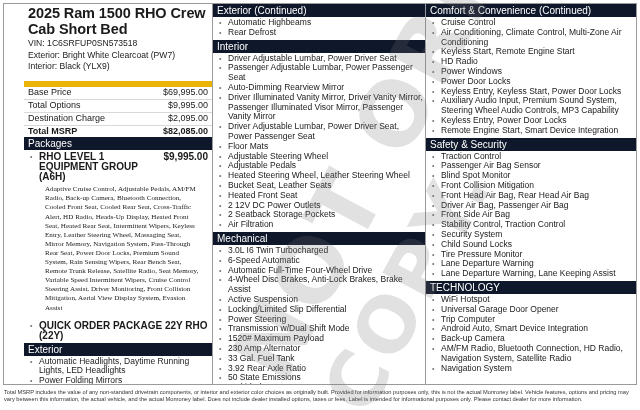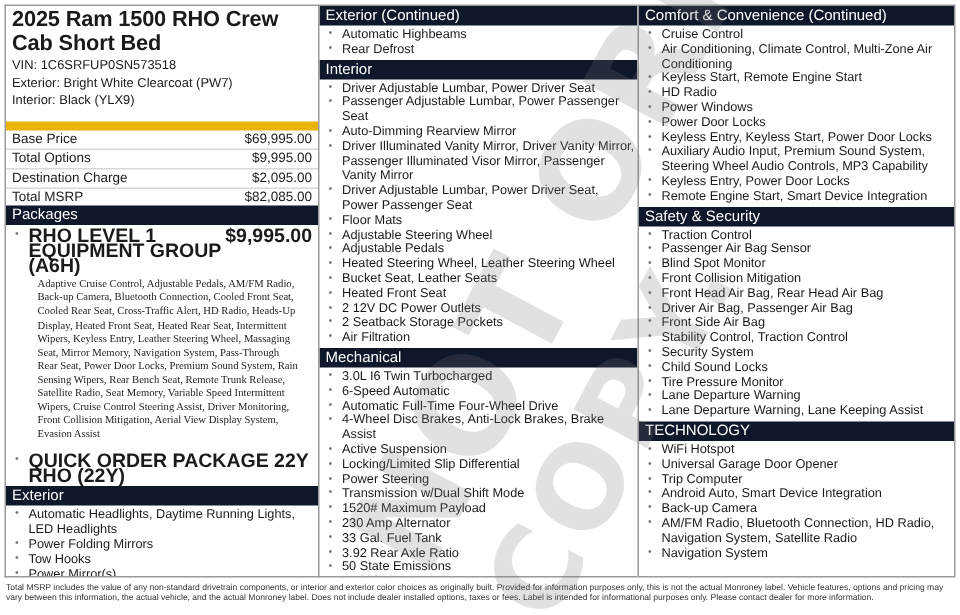--- a/index.html
+++ b/index.html
@@ -1,38 +1,38 @@
 <!DOCTYPE html>
 <html><head>
 <meta charset="utf-8">
 <style>
   * { box-sizing: border-box; margin: 0; padding: 0; }
   html, body { width: 640px; height: 410px; background: #ffffff; overflow: hidden; }
   body { font-family: "Liberation Sans", "DejaVu Sans", sans-serif; color: #1a1a1a; position: relative; }
 
   .sheet { position: absolute; left: 3px; top: 3px; width: 634px; height: 382px; display: flex; }
   .col { position: relative; border: 1px solid #9a9a9a; overflow: hidden; }
-  .col1 { width: 209px; border-right: none; }
+  .col1 { width: 209px; border-right: none; padding-left: 20px; }
   .col2 { width: 213px; border-right: none; }
   .col3 { width: 212px; }
 
   .title { font-weight: bold; font-size: 14.5px; line-height: 16px; padding: 1px 4px 1px 4px; letter-spacing: -0.1px; }
   .meta { font-size: 8.6px; line-height: 11.7px; padding: 0 4px; }
   .prices { margin-top: 8px; border-top: 6px solid #eab308; }
   .price-row { display: flex; justify-content: space-between; font-size: 9px; line-height: 11.8px; padding: 0 4px; border-bottom: 1px solid #d8d8d8; }
-  .price-row.total { font-weight: normal; border-bottom: none; gap: 40px; }
+  .price-row.total { font-weight: bold; border-bottom: none; gap: 40px; }
 
   .hdr { background: #0f172a; color: #ffffff; font-size: 10px; line-height: 12px; padding: 1px 4px 0 4px; height: 13px; }
 
   ul.items { list-style: none; padding: 1px 2px 2px 4px; }
   ul.items li { position: relative; font-size: 8.5px; line-height: 9.8px; padding-left: 11px; }
   ul.items li::before { content: "•"; position: absolute; left: 2px; top: 0; color: #777777; font-size: 7px; }
 
   .pkg { position: relative; padding: 2px 4px 0 4px; }
-  .pkg-line { display: flex; justify-content: center; font-weight: bold; font-size: 13px; line-height: 10px; }
+  .pkg-line { display: flex; justify-content: center; font-weight: bold; font-size: 10px; line-height: 10px; }
   .pkg-line .pkg-name { padding-left: 11px; position: relative; }
   .pkg-line .pkg-name::before { content: "•"; position: absolute; left: 2px; color: #777777; font-weight: normal; font-size: 7px; }
   .pkg-desc { font-size: 7.1px; line-height: 9.1px; padding: 3px 8px 6px 17px; color: #222222; font-family: Liberation Serif, serif; }
 
   .disclaimer { position: absolute; left: 4px; top: 389px; width: 632px; font-size: 5.7px; line-height: 7.2px; color: #333333; }
 
   .watermark { position: absolute; left: 0; top: 0; width: 640px; height: 410px; pointer-events: none; overflow: hidden; }
   .wm-text { position: absolute; font-family: "DejaVu Sans", sans-serif; font-weight: bold; color: rgba(120,120,120,0.22); white-space: nowrap; transform-origin: left top; }
   .wm1 { left: 212px; top: 348px; font-size: 88px; transform: rotate(-62deg); letter-spacing: 4px; }
   .wm2 { left: 305px; top: 385px; font-size: 76px; transform: rotate(-62deg); letter-spacing: 4px; }

